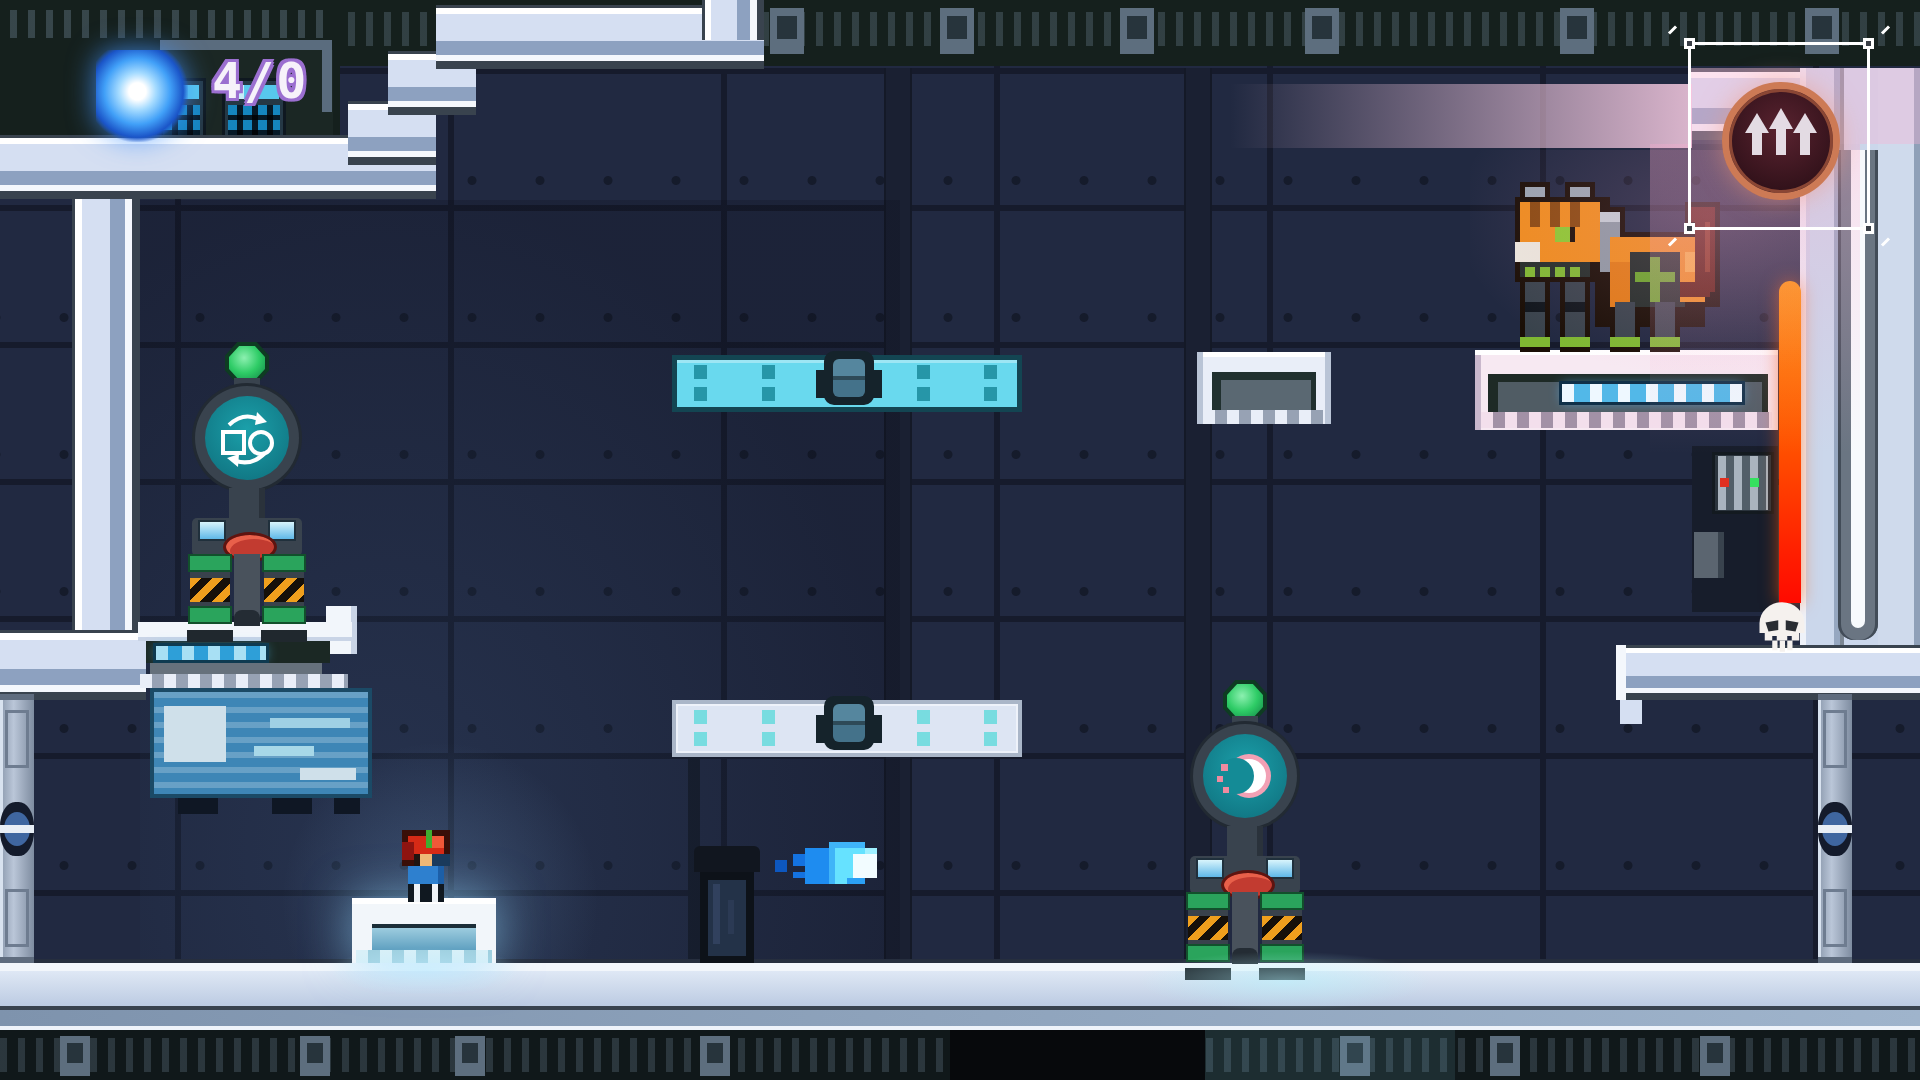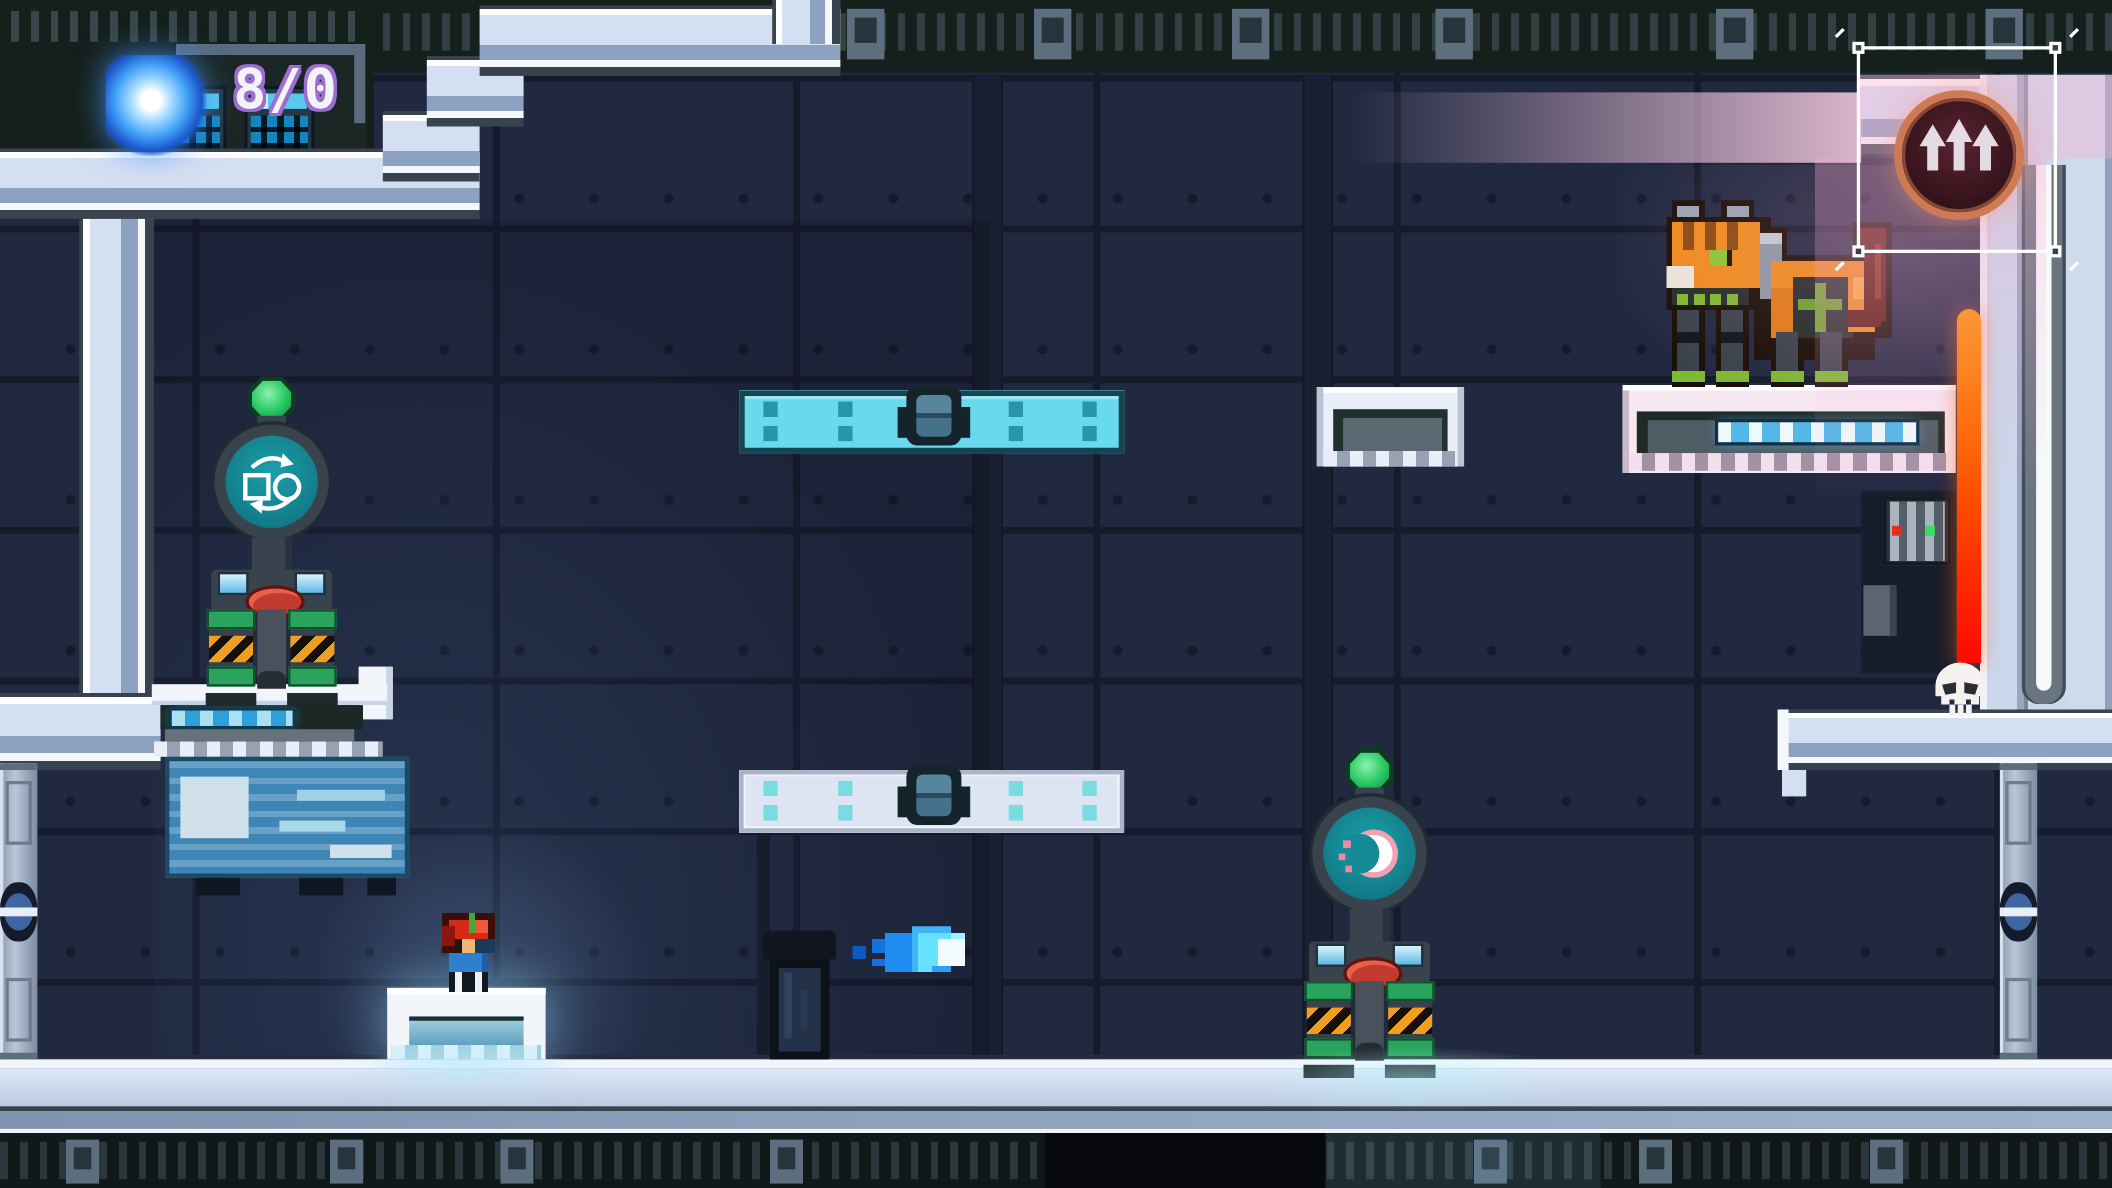--- a/index.html
+++ b/index.html
@@ -464,15 +464,15 @@
     <div class="handle" style="right:-7px;bottom:-7px;">
         <i></i>
       </div>
     <div class="tick" style="left:-20px;top:-20px;"></div>
     <div class="tick" style="right:-20px;top:-20px;"></div>
     <div class="tick" style="right:-20px;bottom:-20px;"></div>
     <div class="tick" style="left:-20px;bottom:-20px;"></div>
   </div>
 
   <div class="abs orb" style="left:96px;top:50px;width:92px;height:92px;"></div>
-  <div class="abs counter" style="left:212px;top:52px;">8/0</div>
+  <div class="abs counter" style="left:212px;top:52px;">4/0</div>
 
 </div>
 
 </body></html>

